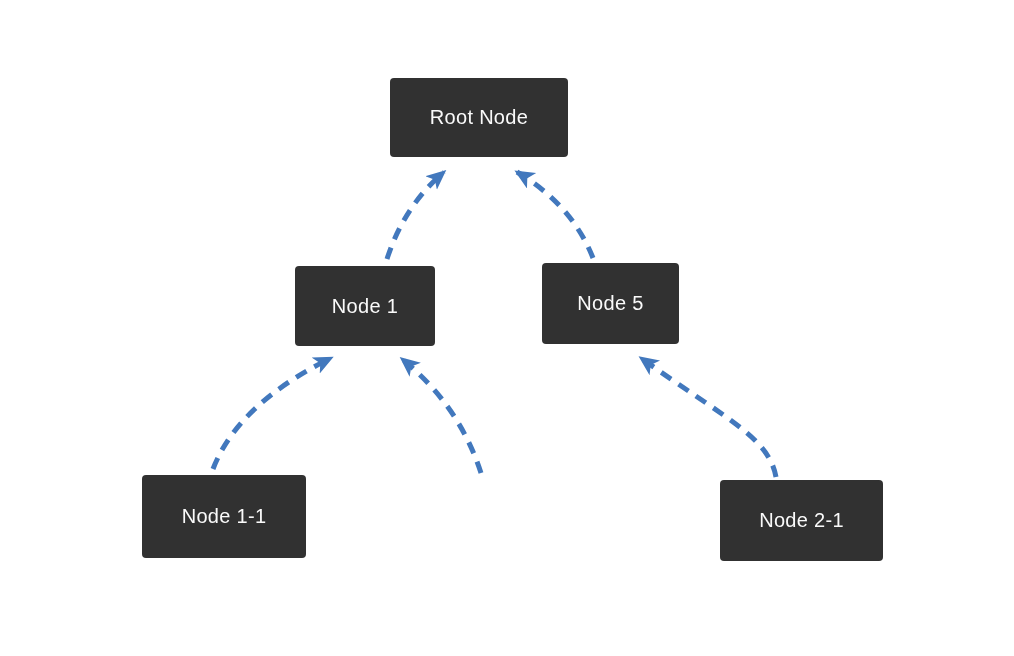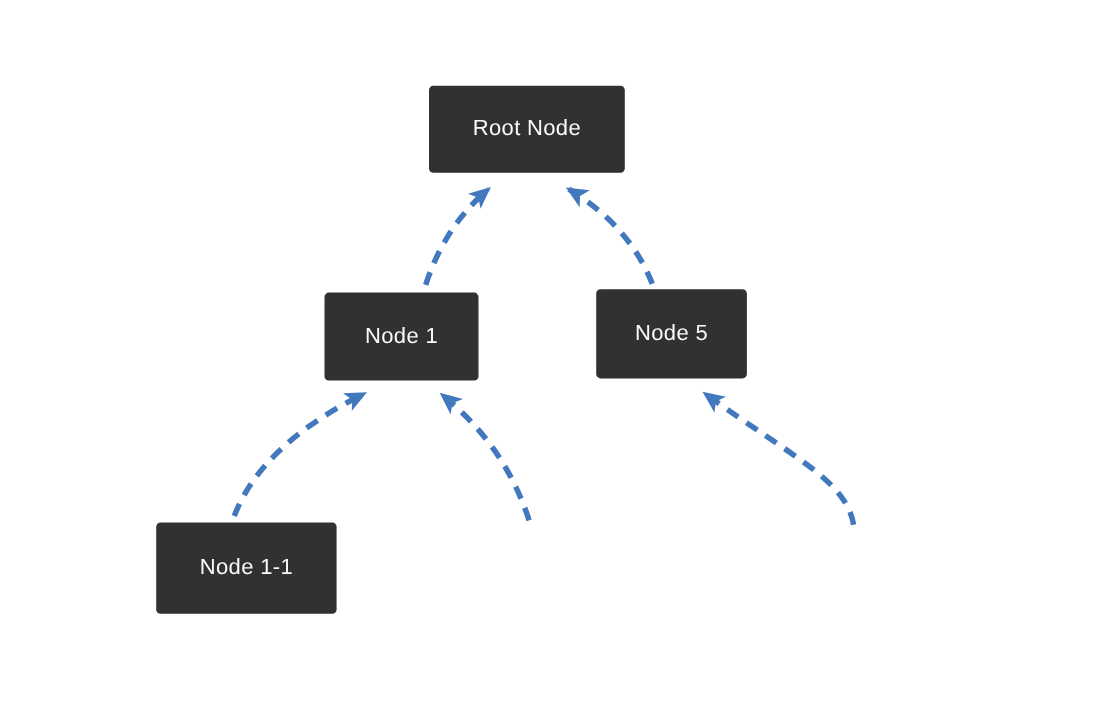--- a/index.html
+++ b/index.html
@@ -78,14 +78,17 @@
 
   <div class="tree-node node-2">
     <span>Node 5</span>
   </div>
 
   <div class="tree-node node-1-1">
     <span>Node 1-1</span>
   </div>
 
 
+  <div class="tree-node node-2-1">
+    <span>Node 2-1</span>
+  </div>
 
 </div>
 
 </body></html>

